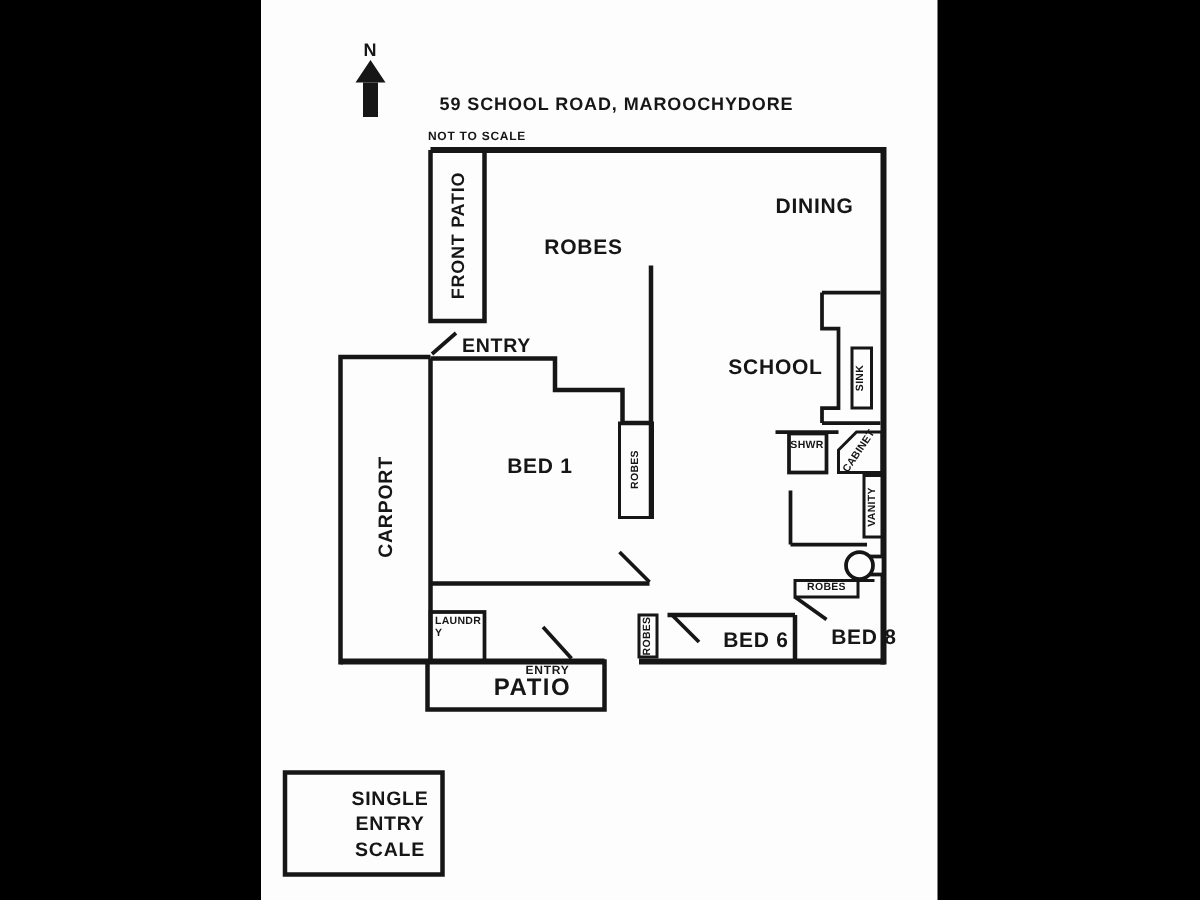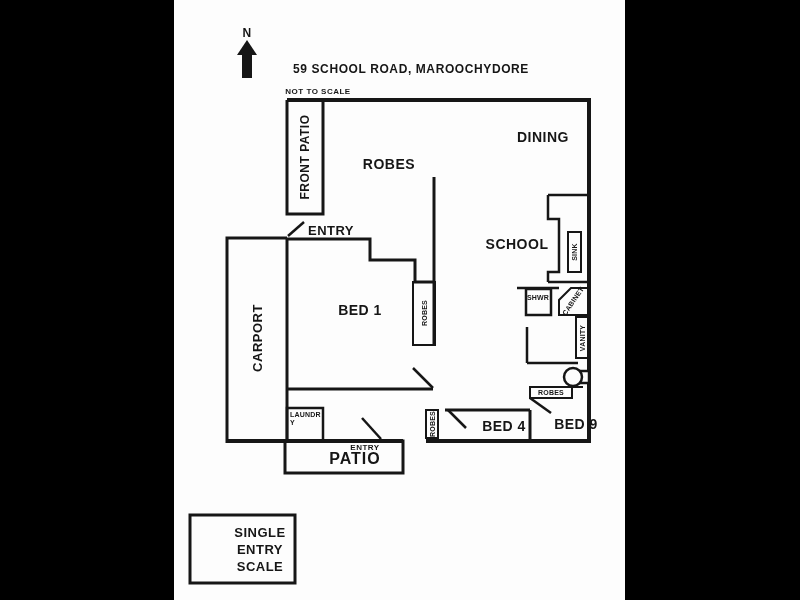--- a/index.html
+++ b/index.html
@@ -107,22 +107,22 @@
   <div class="lbl title" style="left:237px;top:69px;">59 SCHOOL ROAD, MAROOCHYDORE</div>
   <div class="lbl f8" style="left:144px;top:91px;">NOT TO SCALE</div>
 
   <div class="lbl rot f12" style="left:131px;top:157px;">FRONT PATIO</div>
   <div class="lbl f14" style="left:203px;top:164px;">ROBES</div>
   <div class="lbl f14" style="left:357px;top:137px;">DINING</div>
   <div class="lbl f13" style="left:157px;top:230px;">ENTRY</div>
   <div class="lbl f14" style="left:331px;top:244px;">SCHOOL</div>
   <div class="lbl f14" style="left:174px;top:310px;text-align:center;">BED 1</div>
   <div class="lbl rot f13" style="left:83px;top:338px;">CARPORT</div>
-  <div class="lbl f14" style="left:390px;top:424px;">BED 9</div>
-  <div class="lbl f14" style="left:318px;top:426px;">BED 4</div>
+  <div class="lbl f14" style="left:390px;top:424px;">BED 8</div>
+  <div class="lbl f14" style="left:318px;top:426px;">BED 6</div>
   <div class="lbl f8" style="left:191px;top:447px;">ENTRY</div>
   <div class="lbl f16" style="left:160px;top:459px;">PATIO</div>
   <div class="laundry">LAUNDRY</div>
 
   <div class="lbl rot f7" style="left:400px;top:252px;">SINK</div>
   <div class="lbl f7" style="left:364px;top:297px;">SHWR</div>
   <div class="lbl tilt f7" style="left:399px;top:301px;">CABINET</div>
   <div class="lbl rot f7" style="left:408px;top:338px;">VANITY</div>
   <div class="lbl rot f7" style="left:250px;top:313px;">ROBES</div>
   <div class="lbl f7" style="left:377px;top:392px;">ROBES</div>

